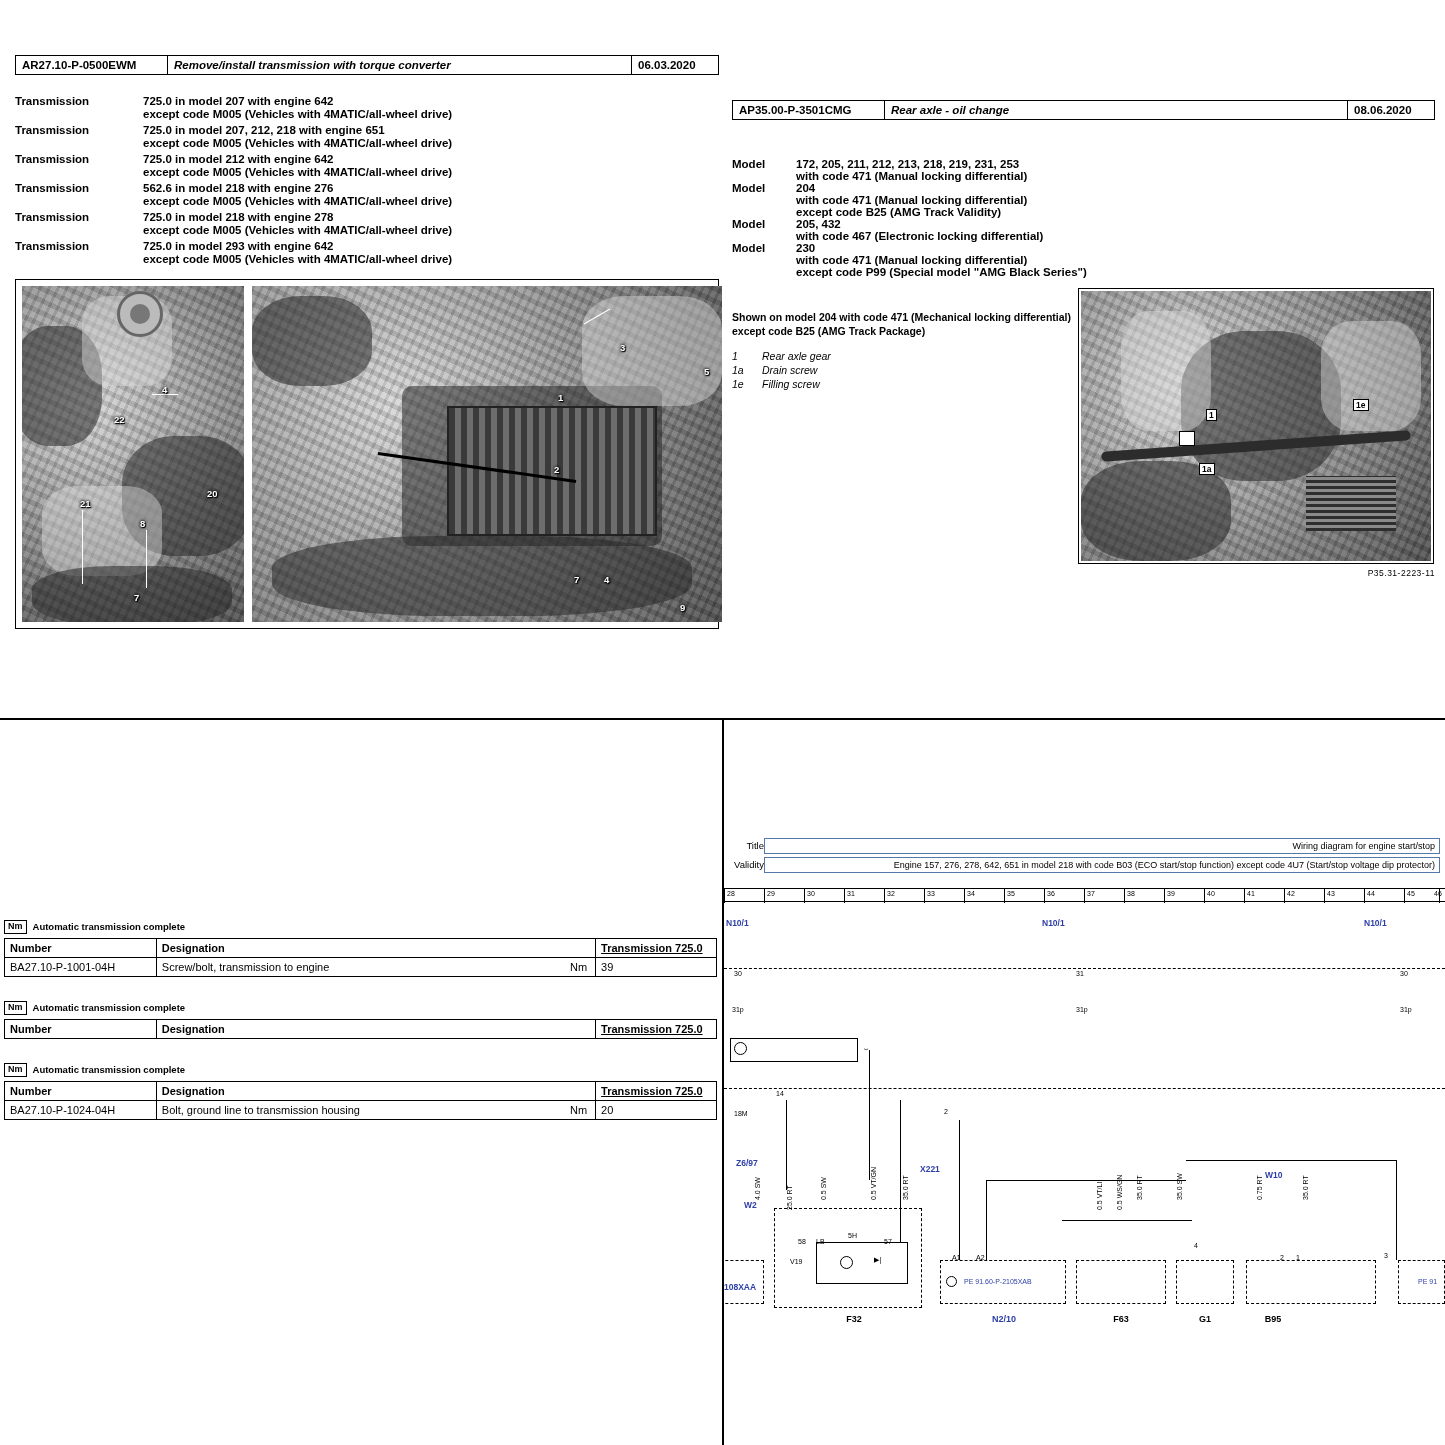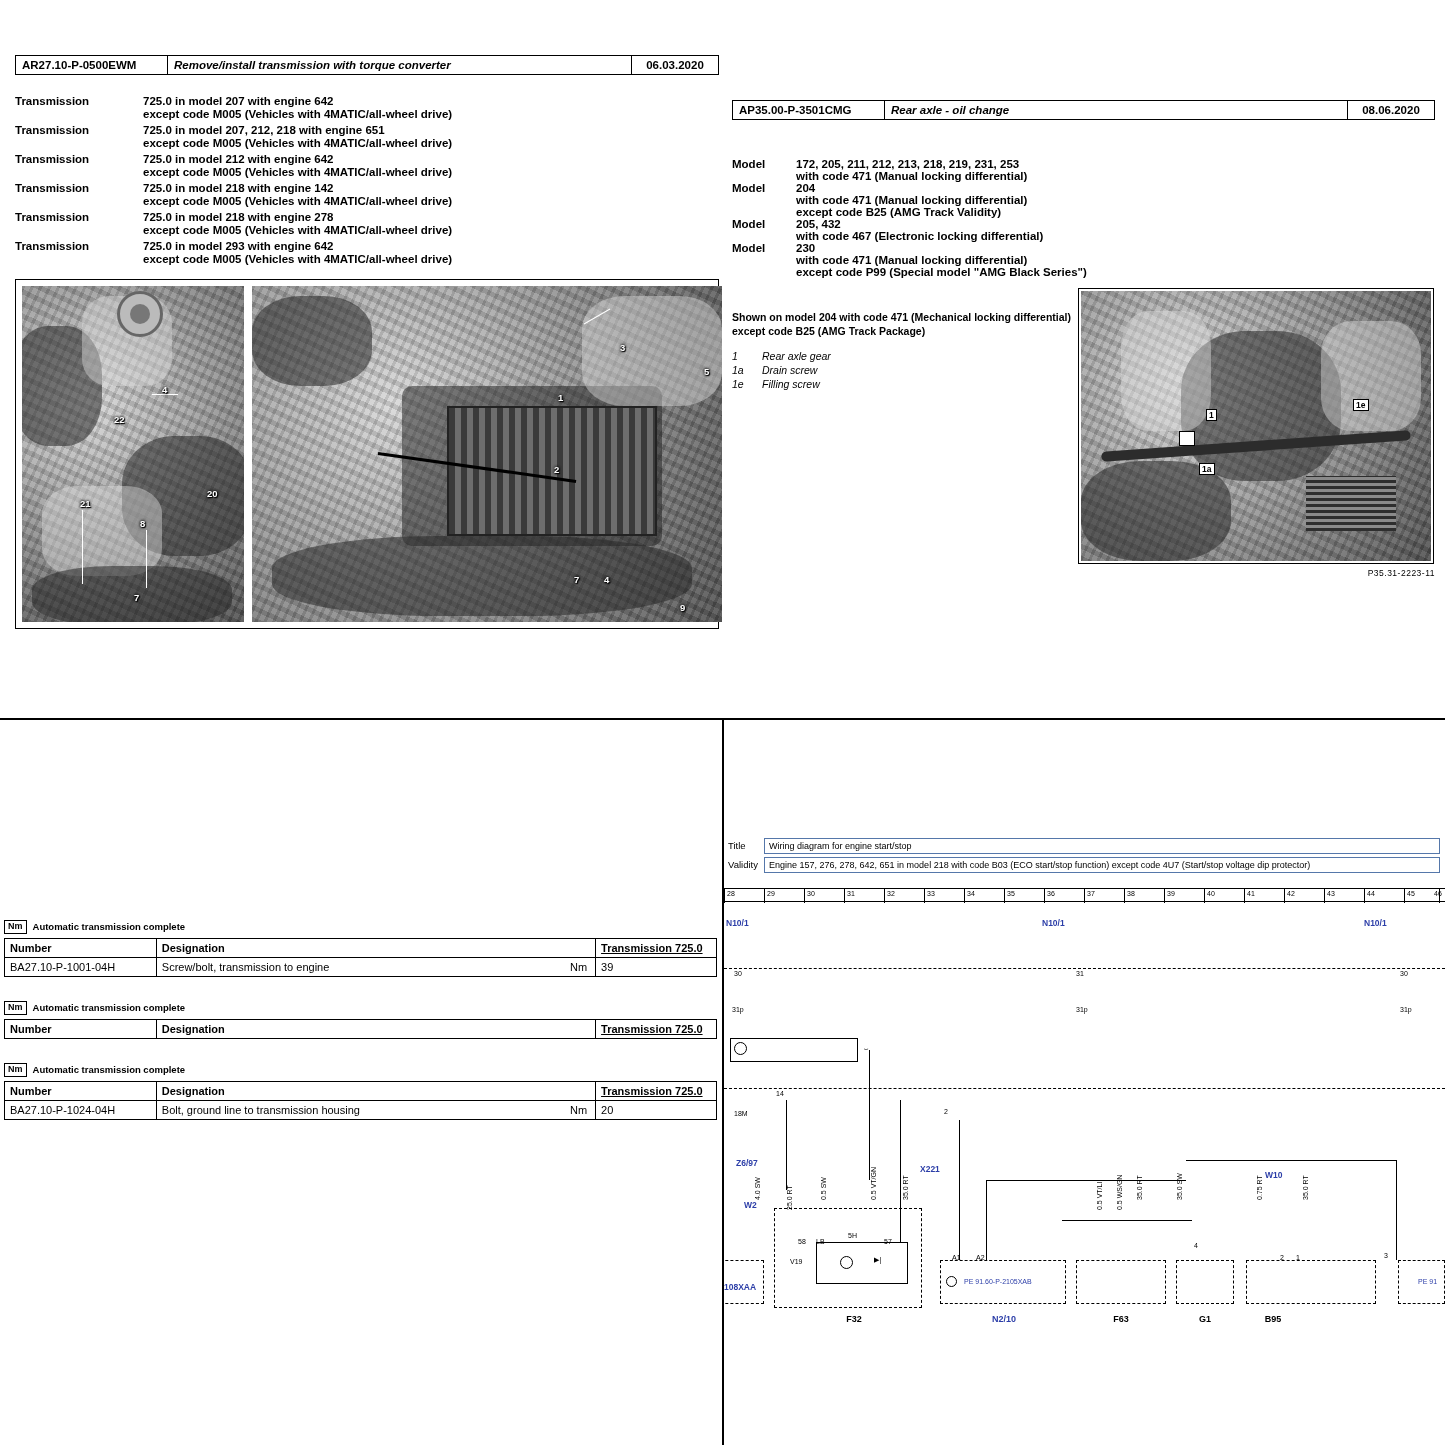--- a/index.html
+++ b/index.html
@@ -23,21 +23,21 @@
   .hdiv { position:absolute; left:0; top:718px; width:1445px; height:3px; background:#000; }
 
   
   .doc-header {
     display:flex; border:1px solid #000; font-weight:bold; font-size:11.5px;
   }
   .doc-header .cell { padding:3px 6px; border-right:1px solid #000; }
   .doc-header .cell:last-child { border-right:none; }
   .dh-code { width:152px; }
   .dh-title { flex:1; font-style:italic; }
-  .dh-date { width:86px; text-align:center; font-weight:bold; }
+  .dh-date { width:86px; font-weight:bold; }
 
   .spec-list { margin-top:20px; }
   .spec-row { display:flex; font-size:11.5px; margin-bottom:1px; }
   .spec-row .lbl { width:128px; font-weight:bold; }
   .spec-row .val { font-weight:bold; }
   .spec-sub { margin-left:128px; font-weight:bold; font-size:11.5px; margin-bottom:4px; }
 
   .figure-box { border:1px solid #000; margin-top:14px; background:#fff; position:relative; }
 
   
@@ -87,21 +87,21 @@
   .fig-id { font-size:8.5px; text-align:right; margin-top:4px; letter-spacing:0.5px; }
 
   .cnum-box {
     position:absolute; background:#fff; border:1px solid #000; color:#000;
     font-size:8.5px; font-weight:bold; padding:0 2px; line-height:1.2;
   }
 
   
   .wd { position:relative; width:100%; height:100%; font-size:8px; }
   .wd-meta { position:absolute; left:4px; top:118px; width:712px; }
-  .wd-mrow { display:flex; align-items:stretch; margin-bottom:3px; }
+  .wd-mrow { display:flex; align-items:stretch; margin-bottom:3px;text-align:right; }
   .wd-mrow .k { width:36px; font-size:9.5px; padding-top:2px; }
   .wd-mrow .v { flex:1; border:1px solid #5577aa; background:#fff; font-size:9px; padding:2px 4px; }
   .ruler { position:absolute; left:0; top:168px; width:721px; height:14px; border-top:1px solid #000; border-bottom:1px solid #000; }
   .ruler .tick { position:absolute; top:0; height:14px; border-left:1px solid #000; }
   .ruler .tlab { position:absolute; top:1px; font-size:7px; }
   .blue { color:#2c3ea8; }
   .bluelbl { position:absolute; color:#2c3ea8; font-size:8.5px; font-weight:bold; }
   .blk { position:absolute; background:#000; }
   .dash-h { position:absolute; border-top:1px dashed #000; }
   .dash-box { position:absolute; border:1px dashed #000; }
@@ -136,21 +136,21 @@
           <div class="val">725.0 in model 207, 212, 218 with engine 651</div>
         </div>
       <div class="spec-sub">except code M005 (Vehicles with 4MATIC/all-wheel drive)</div>
       <div class="spec-row">
           <div class="lbl">Transmission</div>
           <div class="val">725.0 in model 212 with engine 642</div>
         </div>
       <div class="spec-sub">except code M005 (Vehicles with 4MATIC/all-wheel drive)</div>
       <div class="spec-row">
           <div class="lbl">Transmission</div>
-          <div class="val">725.0 in model 218 with engine 142</div>
+          <div class="val">562.6 in model 218 with engine 276</div>
         </div>
       <div class="spec-sub">except code M005 (Vehicles with 4MATIC/all-wheel drive)</div>
       <div class="spec-row">
           <div class="lbl">Transmission</div>
           <div class="val">725.0 in model 218 with engine 278</div>
         </div>
       <div class="spec-sub">except code M005 (Vehicles with 4MATIC/all-wheel drive)</div>
       <div class="spec-row">
           <div class="lbl">Transmission</div>
           <div class="val">725.0 in model 293 with engine 642</div>

